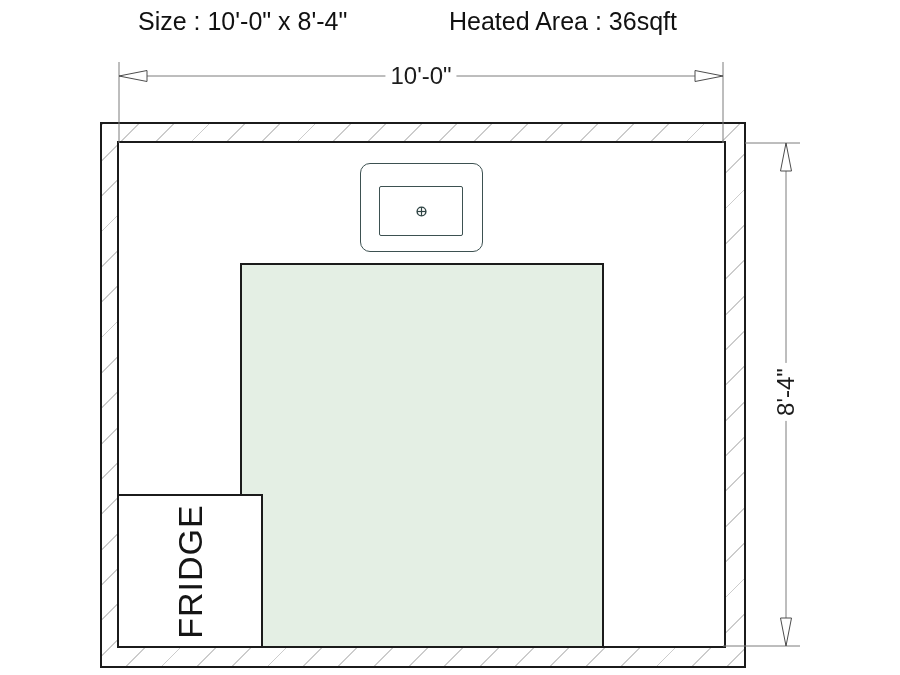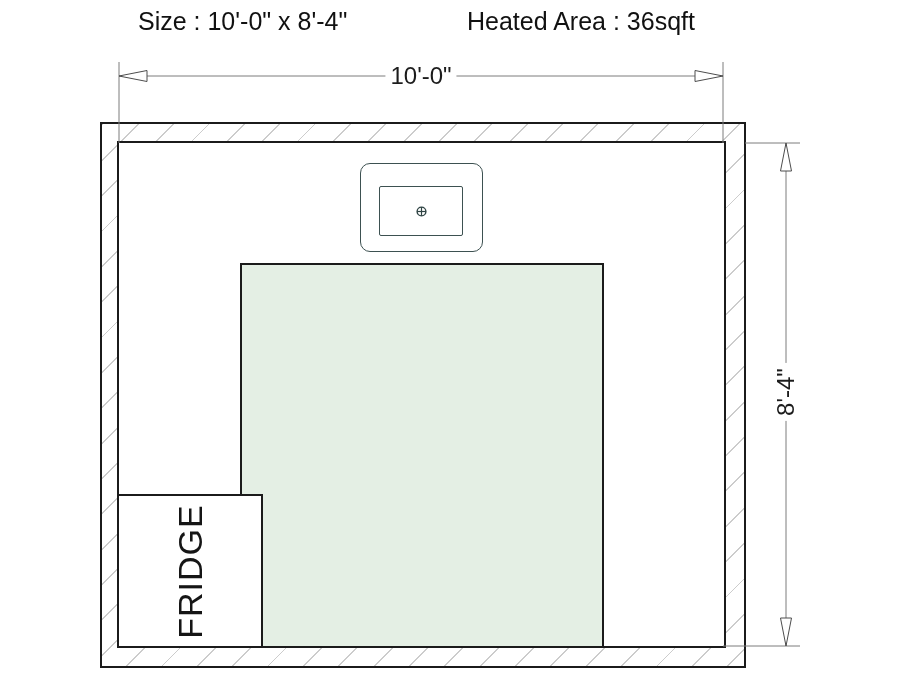--- a/index.html
+++ b/index.html
@@ -18,21 +18,21 @@
 
   
   .title {
     position: absolute;
     top: 7px;
     font-size: 25px;
     color: #111111;
     white-space: nowrap;
   }
   .title.size   { left: 138px; }
-  .title.heated { left: 467px; }
+  .title.heated { left: 449px; }
 
   
   .wall-outer {
     position: absolute;
     left: 100px;
     top: 122px;
     width: 646px;
     height: 546px;
     box-sizing: border-box;
     border: 2px solid #1b1b1b;

